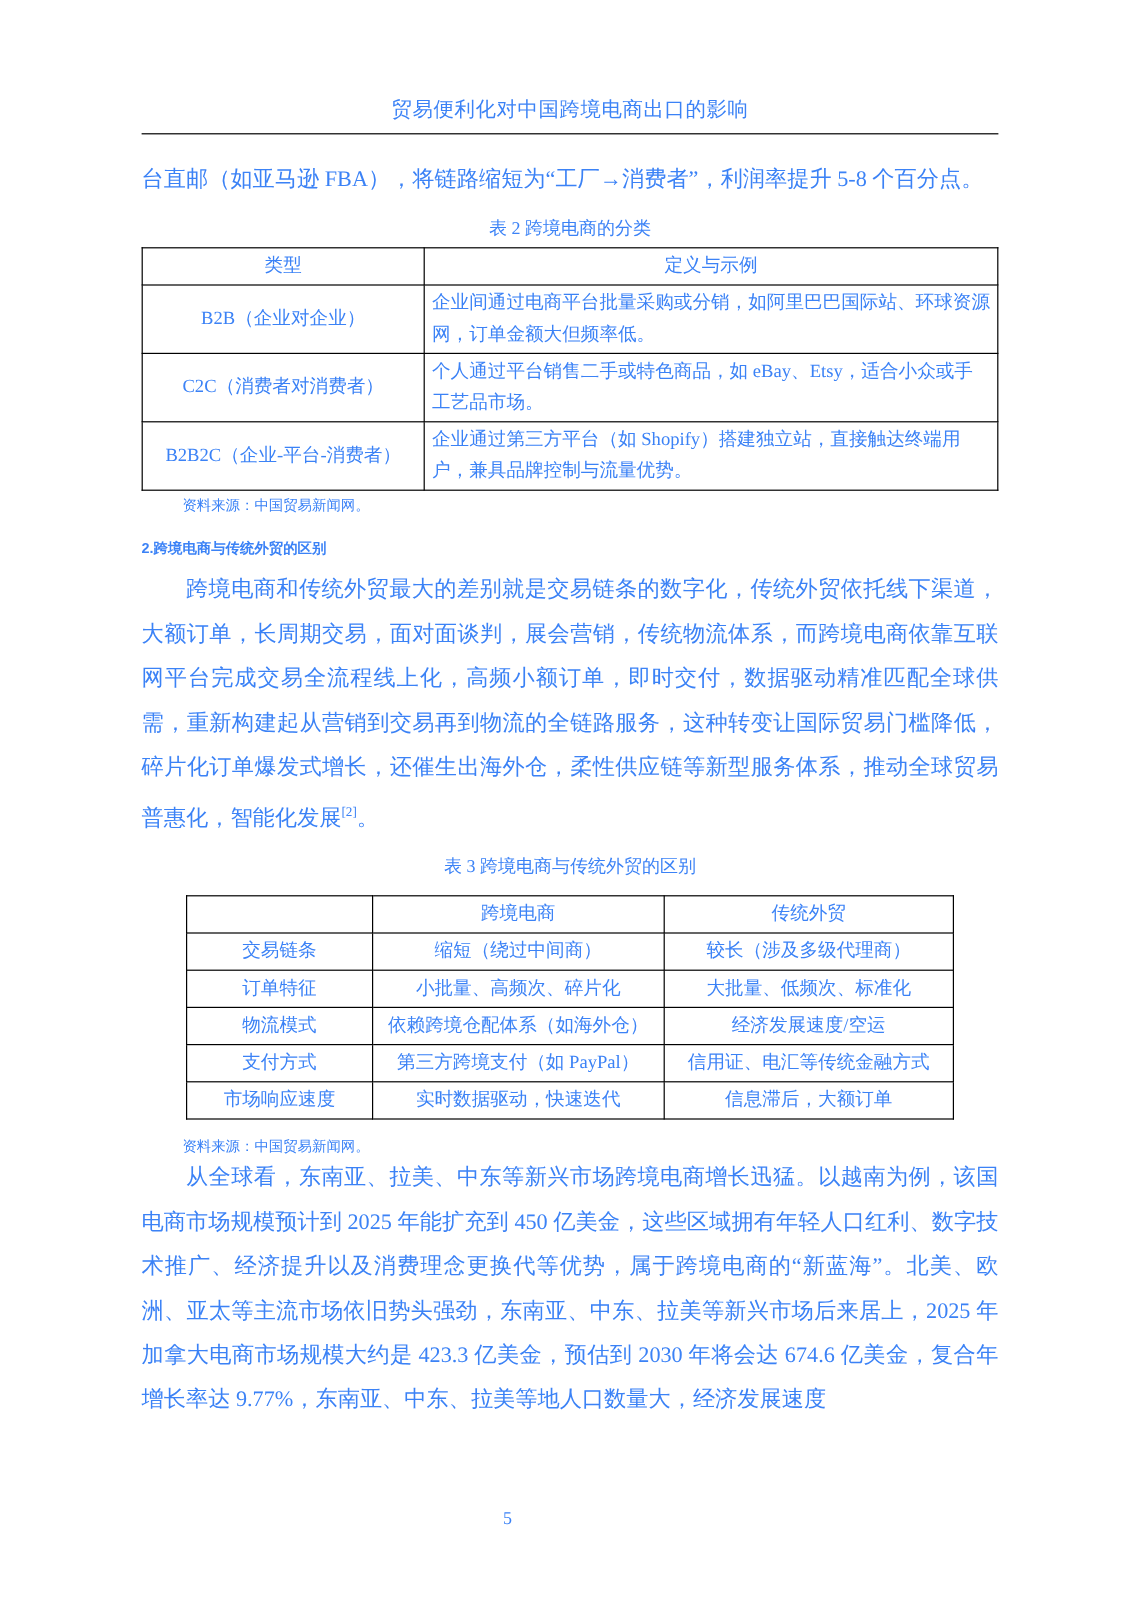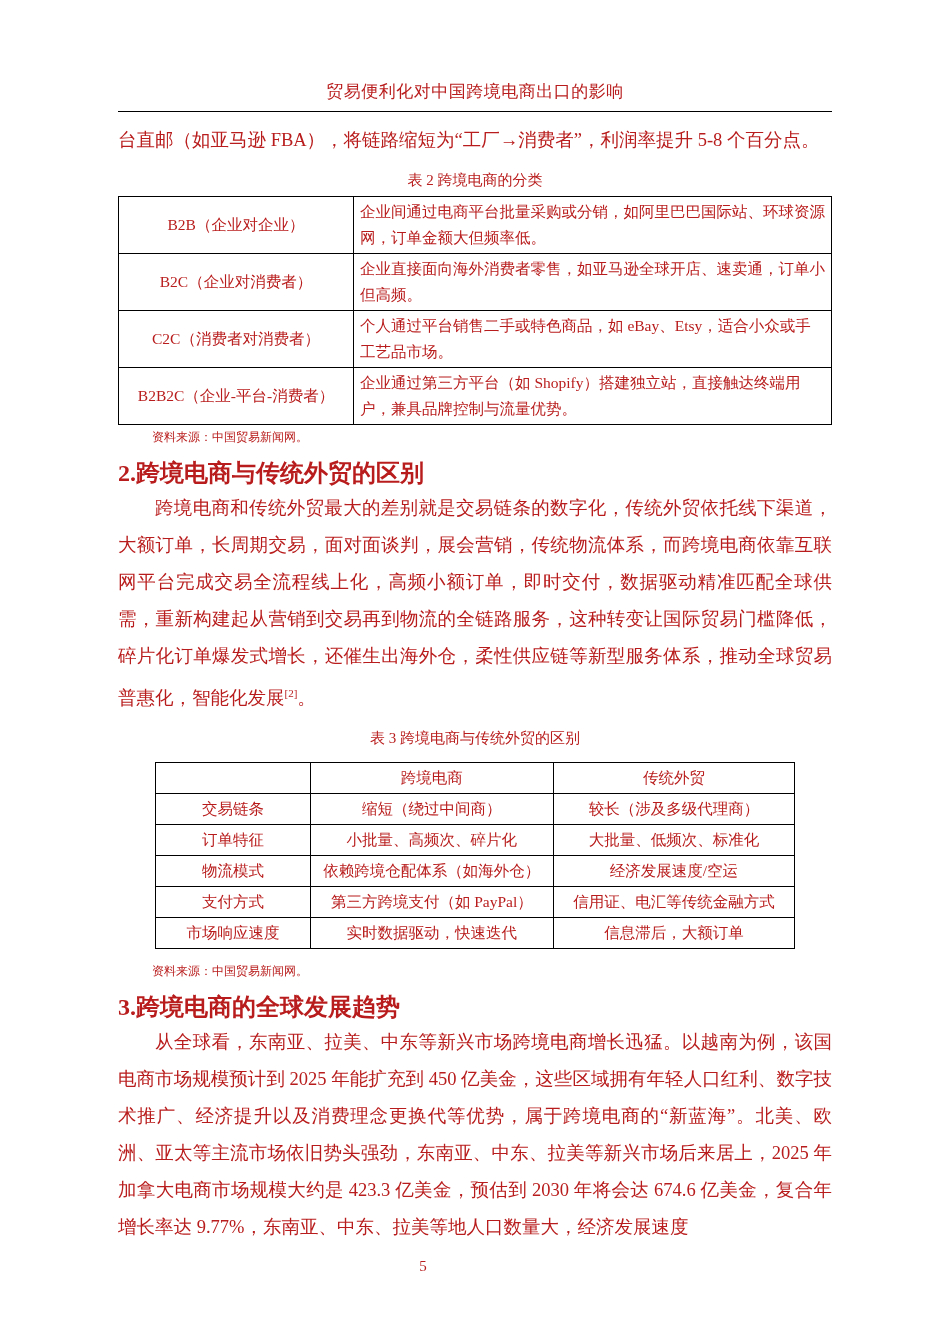--- a/index.html
+++ b/index.html
@@ -6,21 +6,21 @@
     margin: 0;
     padding: 0;
     background: #ffffff;
   }
   .page {
     position: relative;
     width: 846px;
     height: 1344px;
     background: #ffffff;
     font-family: "Liberation Serif", "DejaVu Serif", serif;
-    color: #b91c1c;
+    color: #3b82f6;
     box-sizing: border-box;
     padding: 0;
     overflow: hidden;
   }
   .content {
     position: absolute;
     left: 118px;
     top: 80px;
     width: 714px;
   }
@@ -35,21 +35,21 @@
     margin: 0;
     font-size: 18.5px;
     line-height: 37px;
     text-align: justify;
     text-justify: inter-ideograph;
   }
   .indent {
     text-indent: 37px;
   }
   .first-line {
-    margin-top: 10px;
+    margin-top: 20px;
   }
   .table-caption {
     text-align: center;
     font-size: 15px;
     margin: 12px 0 6px 0;
   }
   table {
     border-collapse: collapse;
     font-size: 15.5px;
     line-height: 26px;
@@ -69,25 +69,25 @@
     padding: 2px 6px;
     vertical-align: middle;
   }
   .cc { text-align: center; }
   .ll { text-align: left; }
   .src {
     font-size: 12px;
     margin: 4px 0 0 34px;
   }
   .heading {
-    font-size: 24px;
+    font-size: 12px;
     font-weight: bold;
     margin: 10px 0 0 0;
     line-height: 34px;
-    font-family: Liberation Serif, serif;
+    font-family: Liberation Sans, sans-serif;
   }
   .t2 td.type-col { width: 222px; }
   .t3 td.row-head { width: 152px; }
   .t3 td.col-a { width: 244px; }
   .t3 td.col-b { width: 244px; }
   sup { font-size: 11px; vertical-align: super; }
   .pagenum {
     position: absolute;
     left: 0;
     right: 0;
@@ -105,27 +105,27 @@
   <div class="content">
 
     <div class="header">贸易便利化对中国跨境电商出口的影响</div>
 
     <p class="para first-line">台直邮（如亚马逊 FBA），将链路缩短为“工厂→消费者”，利润率提升 5-8 个百分点。</p>
 
     <div class="table-caption">表 2  跨境电商的分类</div>
 
     <table class="t2">
       <tbody>
+          <tr>
+        <td class="cc type-col">类型</td>
+        <td class="cc">定义与示例</td>
+      </tr>
       <tr>
         <td class="cc type-col">B2B（企业对企业）</td>
         <td class="ll">企业间通过电商平台批量采购或分销，如阿里巴巴国际站、环球资源网，订单金额大但频率低。</td>
-      </tr>
-      <tr>
-        <td class="cc type-col">B2C（企业对消费者）</td>
-        <td class="ll">企业直接面向海外消费者零售，如亚马逊全球开店、速卖通，订单小但高频。</td>
       </tr>
       <tr>
         <td class="cc type-col">C2C（消费者对消费者）</td>
         <td class="ll">个人通过平台销售二手或特色商品，如 eBay、Etsy，适合小众或手工艺品市场。</td>
       </tr>
       <tr>
         <td class="cc type-col">B2B2C（企业-平台-消费者）</td>
         <td class="ll">企业通过第三方平台（如 Shopify）搭建独立站，直接触达终端用户，兼具品牌控制与流量优势。</td>
       </tr>
     </tbody>
@@ -169,21 +169,20 @@
       <tr>
         <td class="cc row-head">市场响应速度</td>
         <td class="cc col-a">实时数据驱动，快速迭代</td>
         <td class="cc col-b">信息滞后，大额订单</td>
       </tr>
     </tbody>
       </table>
 
     <div class="src">资料来源：中国贸易新闻网。</div>
 
-    <div class="heading">3.跨境电商的全球发展趋势</div>
 
     <p class="para indent">从全球看，东南亚、拉美、中东等新兴市场跨境电商增长迅猛。以越南为例，该国电商市场规模预计到 2025 年能扩充到 450 亿美金，这些区域拥有年轻人口红利、数字技术推广、经济提升以及消费理念更换代等优势，属于跨境电商的“新蓝海”。北美、欧洲、亚太等主流市场依旧势头强劲，东南亚、中东、拉美等新兴市场后来居上，2025 年加拿大电商市场规模大约是 423.3 亿美金，预估到 2030 年将会达 674.6 亿美金，复合年增长率达 9.77%，东南亚、中东、拉美等地人口数量大，经济发展速度</p>
 
   </div>
 
   <div class="pagenum">5</div>
 
 </div>
 
 </body></html>

